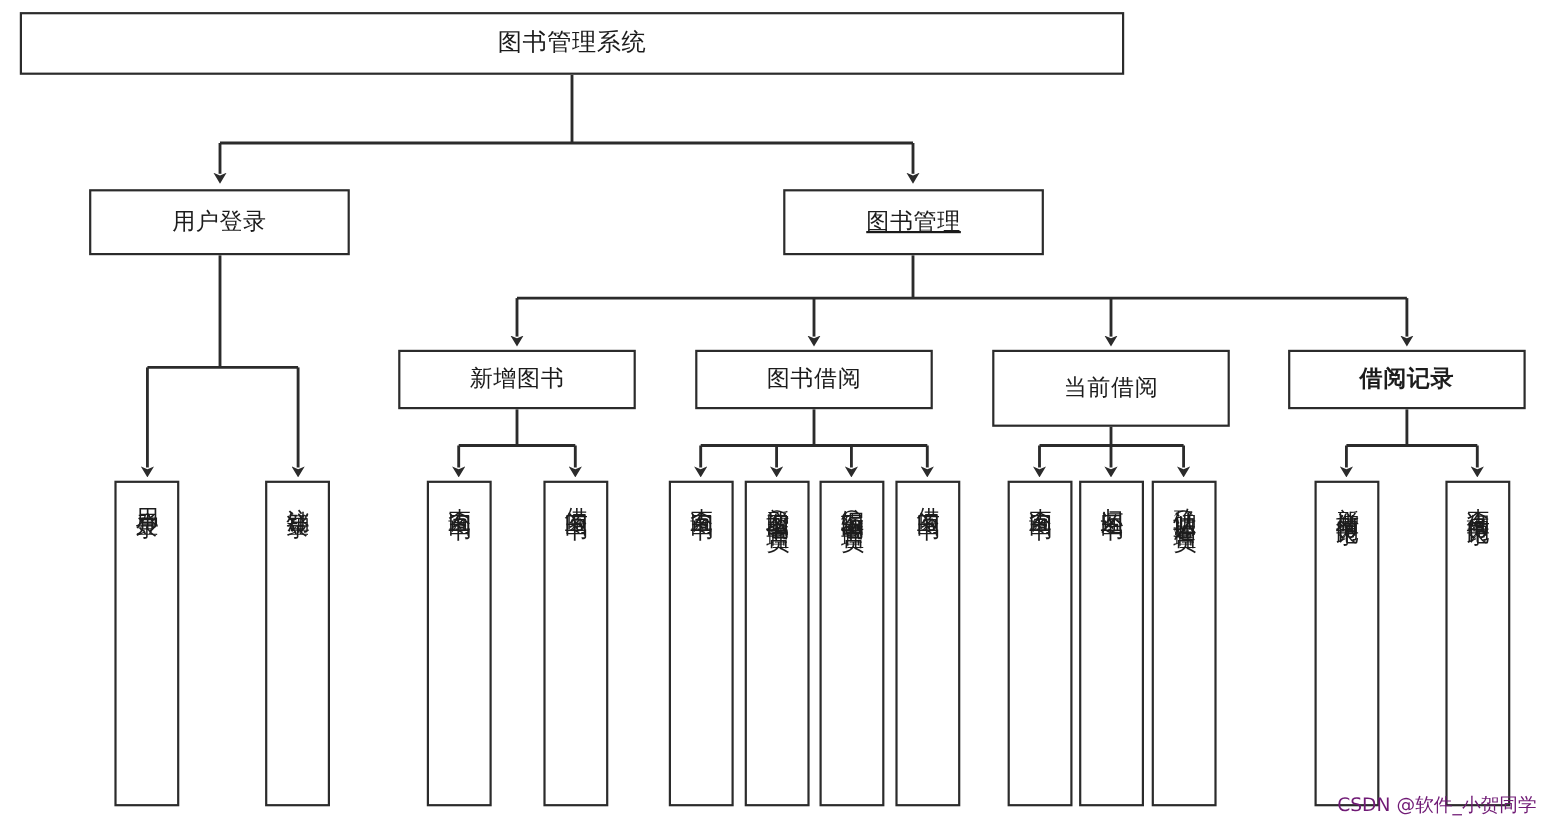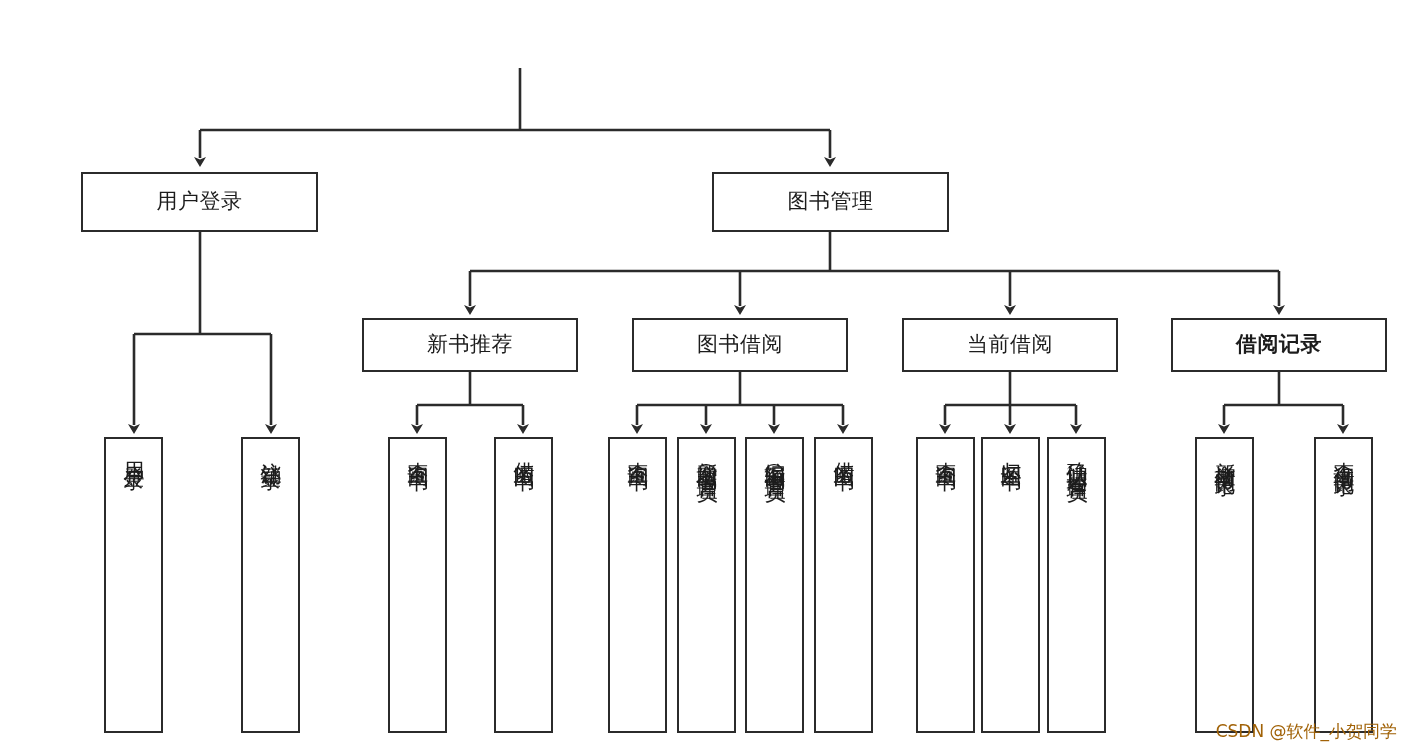--- a/index.html
+++ b/index.html
@@ -64,21 +64,21 @@
     font-size: 21px;
     letter-spacing: 3px;
     line-height: 1;
     white-space: nowrap;
   }
   #watermark {
     position: absolute;
     right: 8px;
     bottom: 4px;
     font-size: 17px;
-    color: #a16207;
+    color: #701a75;
     white-space: nowrap;
     user-select: none;
   }
 </style>
 </head>
 <body>
 
 <div id="diagram-root">
 
   <svg id="edge-layer" viewBox="0 0 1405 747" width="1405" height="747" xmlns="http://www.w3.org/2000/svg">
@@ -124,35 +124,38 @@
       <path d="M1010,405 L1010,425" marker-end="url(#arrow)"></path>
       <path d="M1076,405 L1076,425" marker-end="url(#arrow)"></path>
 
       <path d="M1279,372 L1279,405"></path>
       <path d="M1224,405 L1343,405"></path>
       <path d="M1224,405 L1224,425" marker-end="url(#arrow)"></path>
       <path d="M1343,405 L1343,425" marker-end="url(#arrow)"></path>
     </g>
   </svg>
 
+  <div class="node horiz root" style="left:18px; top:11px; width:1004px; height:57px;">
+    <span class="node-label">图书管理系统</span>
+  </div>
 
   <div class="node horiz" style="left:81px; top:172px; width:237px; height:60px;">
     <span class="node-label">用户登录</span>
   </div>
-  <div class="node horiz" style="left:712px; top:172px; width:237px; height:60px;">
+  <div class="node horiz" style="left:712px; top:172px; width:237px; height:60px;text-decoration:underline;">
     <span class="node-label">图书管理</span>
   </div>
 
   <div class="node horiz" style="left:362px; top:318px; width:216px; height:54px;">
-    <span class="node-label">新书推荐</span>
+    <span class="node-label">新增图书</span>
   </div>
   <div class="node horiz" style="left:632px; top:318px; width:216px; height:54px;align-items:center;">
     <span class="node-label">图书借阅</span>
   </div>
-  <div class="node horiz" style="left:902px; top:318px; width:216px; height:54px;">
+  <div class="node horiz" style="left:902px; top:318px; width:216px; height:70px;">
     <span class="node-label">当前借阅</span>
   </div>
   <div class="node horiz" style="left:1171px; top:318px; width:216px; height:54px;font-weight:bold;">
     <span class="node-label">借阅记录</span>
   </div>
 
   <div class="node vert" style="left:104px; top:437px; width:59px; height:296px;">
     <span class="node-label">用户登录</span>
   </div>
   <div class="node vert" style="left:241px; top:437px; width:59px; height:296px;">

